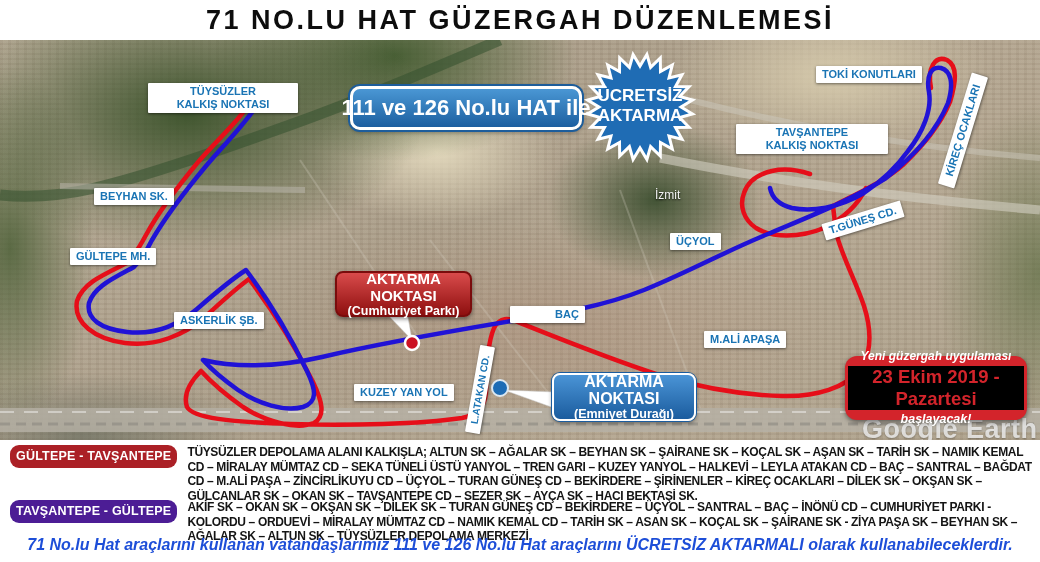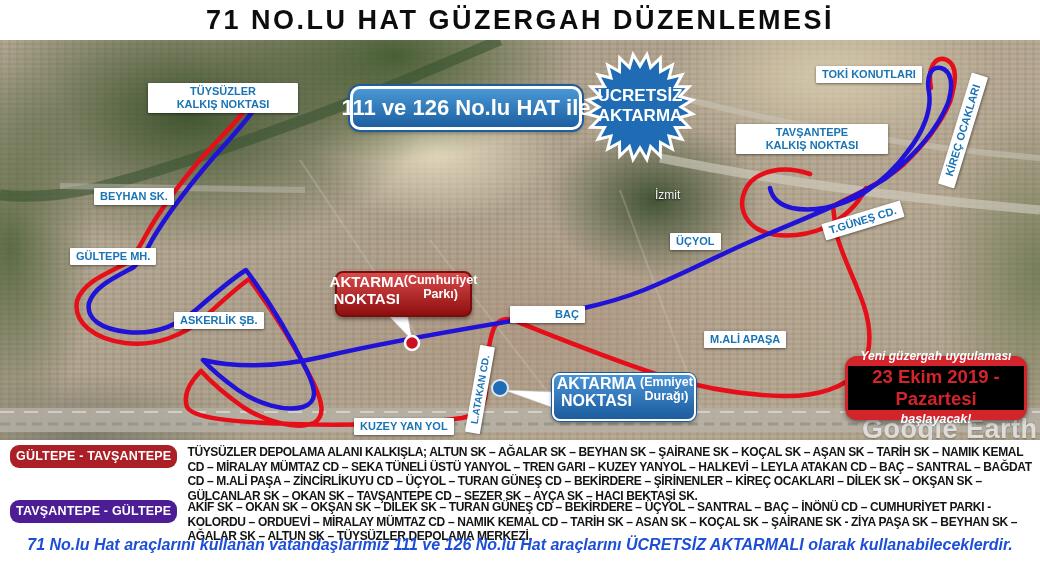--- a/index.html
+++ b/index.html
@@ -40,21 +40,21 @@
           box-shadow:0 0 0 2px #1d5d9b,0 2px 5px rgba(0,0,0,.4);
           display:flex;align-items:center;justify-content:center;
           color:#fff;font-size:22px;font-weight:bold;white-space:nowrap;}
 
   
   .star-text{position:absolute;left:575px;top:46px;width:130px;z-index:8;text-align:center;
              color:#fff;font-weight:bold;font-size:17px;line-height:20px;white-space:pre-line;}
 
   
   .callout{position:absolute;z-index:7;text-align:center;color:#fff;border-radius:8px;
-           display:flex;flex-direction:row;justify-content:center;}
+           display:flex;flex-direction:column;justify-content:center;}
   .callout .t1{font-weight:bold;font-size:15px;line-height:17px;}
   .callout .t2{font-weight:bold;font-size:12.5px;line-height:14px;}
   .callout-red{left:335px;top:231px;width:133px;height:42px;
                background:linear-gradient(#d94b4b,#8e0f0f);border:2px solid #7a0c0c;
                box-shadow:0 2px 4px rgba(0,0,0,.45);}
   .callout-blue{left:552px;top:333px;width:140px;height:44px;
                 background:linear-gradient(#4a94d6,#1b5c9e);border:2.5px solid #fff;
                 box-shadow:0 0 0 1px #1b5c9e,0 2px 4px rgba(0,0,0,.45);}
   .callout-blue .t1{font-size:16px;}
 
@@ -131,21 +131,21 @@
     <div class="banner">111 ve 126 No.lu HAT ile</div>
     <div class="star-text">ÜCRETSİZ
 AKTARMA</div>
 
     <div class="mlabel" style="left:148px;top:43px;width:138px;">TÜYSÜZLER
 KALKIŞ NOKTASI</div>
     <div class="mlabel" style="left:94px;top:148px;">BEYHAN SK.</div>
     <div class="mlabel" style="left:70px;top:208px;">GÜLTEPE MH.</div>
     <div class="mlabel" style="left:174px;top:272px;">ASKERLİK ŞB.</div>
     <div class="mlabel" style="left:510px;top:266px;padding-left:45px;">BAÇ</div>
-    <div class="mlabel" style="left:354px;top:378px;">KUZEY YAN YOL</div>
+    <div class="mlabel" style="left:354px;top:344px;">KUZEY YAN YOL</div>
     <div class="mlabel" style="left:670px;top:193px;">ÜÇYOL</div>
     <div class="mlabel" style="left:704px;top:291px;">M.ALİ APAŞA</div>
     <div class="mlabel" style="left:736px;top:84px;width:140px;">TAVŞANTEPE
 KALKIŞ NOKTASI</div>
     <div class="mlabel" style="left:816px;top:26px;">TOKİ KONUTLARI</div>
     <div class="mlabel" style="left:822px;top:172px;transform:rotate(-17deg);">T.GÜNEŞ CD.</div>
     <div class="mlabel" style="left:905px;top:82px;width:104px;transform:rotate(-73deg);">KİREÇ OCAKLARI</div>
     <div class="mlabel" style="left:436px;top:342px;width:80px;font-size:10px;padding:1px 4px;transform:rotate(-80deg);">L.ATAKAN CD.</div>
 
     <div class="callout callout-red">

